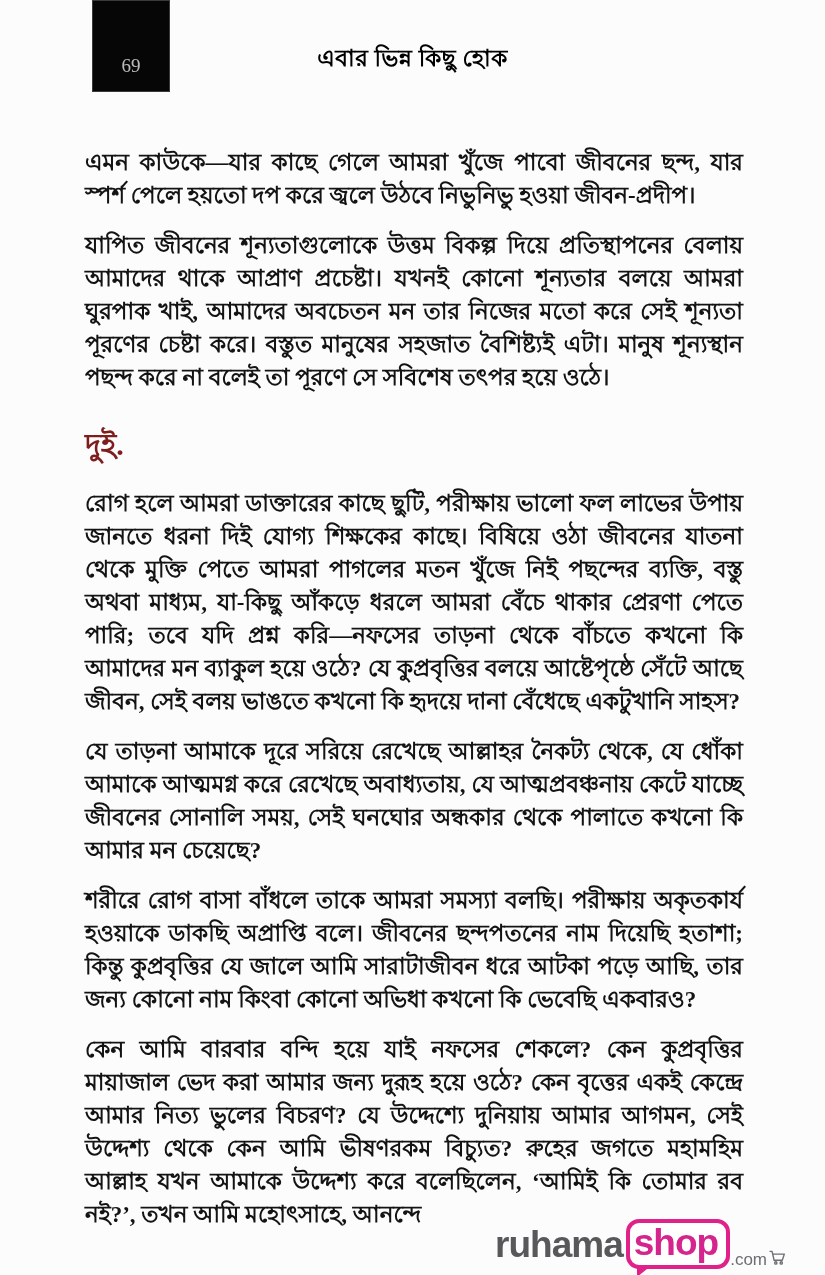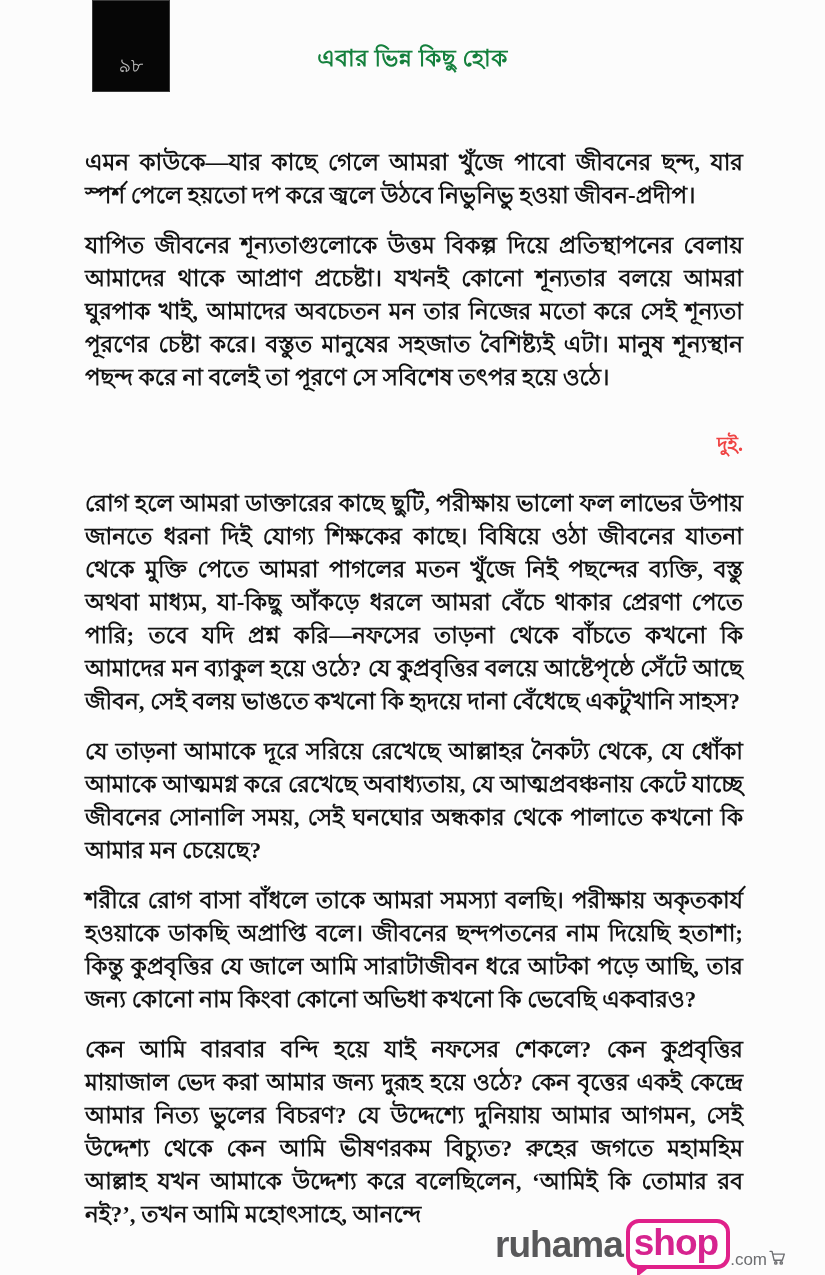--- a/index.html
+++ b/index.html
@@ -19,35 +19,35 @@
     display: flex; align-items: flex-end; justify-content: center;
     padding-bottom: 16px;
   }
   .page-number-box span {
     color: rgba(255,255,255,0.72);
     font-size: 19px; line-height: 1;
   }
   .running-title {
     position: absolute; top: 40px; left: 0; width: 100%;
     text-align: center;
-    font-size: 23px; font-weight: 700; color: #15803d;
+    font-size: 23px; font-weight: 700; color: #000000;
     letter-spacing: 0.5px;
   }
   .body-text {
     position: absolute; top: 106px; left: 85px; width: 658px;
     font-size: 23px; line-height: 33px;
     text-align: justify;
     color: #131313;
     font-weight: 600;
     margin-top: 40px;
   }
   .body-text p { margin: 0 0 17px 0; }
   .section-heading {
-    text-align: right;
-    font-size: 20px; font-weight: 700; color: #ef4444;
+    text-align: left;
+    font-size: 30px; font-weight: 700; color: #7f1d1d;
     margin: 34px 0 26px 0;
   }
   .watermark {
     position: absolute; right: 13px; bottom: 6px;
     display: flex; flex-direction: row; align-items: flex-end;
     font-family: "Liberation Sans", "DejaVu Sans", sans-serif;
   }
   .logo-row { display: flex; align-items: center; }
   .brand-ruhama {
     color: #58585a; font-size: 37px; font-weight: 700;
@@ -79,21 +79,21 @@
   }
   .logo-domain {
     color: #6d6e71; font-size: 17px; font-weight: 400; line-height: 1;
   }
   .cart-icon { margin-left: 2px; display: inline-block; }
 </style>
 </head>
 <body>
 
 <div class="page-number-box">
-  <span>৯৮</span>
+  <span>69</span>
 </div>
 
 <div class="running-title">এবার ভিন্ন কিছু হোক</div>
 
 <div class="body-text">
   <p>এমন কাউকে—যার কাছে গেলে আমরা খুঁজে পাবো জীবনের ছন্দ, যার স্পর্শ পেলে হয়তো দপ করে জ্বলে উঠবে নিভুনিভু হওয়া জীবন-প্রদীপ।</p>
   <p>যাপিত জীবনের শূন্যতাগুলোকে উত্তম বিকল্প দিয়ে প্রতিস্থাপনের বেলায় আমাদের থাকে আপ্রাণ প্রচেষ্টা। যখনই কোনো শূন্যতার বলয়ে আমরা ঘুরপাক খাই, আমাদের অবচেতন মন তার নিজের মতো করে সেই শূন্যতা পূরণের চেষ্টা করে। বস্তুত মানুষের সহজাত বৈশিষ্ট্যই এটা। মানুষ শূন্যস্থান পছন্দ করে না বলেই তা পূরণে সে সবিশেষ তৎপর হয়ে ওঠে।</p>
   <div class="section-heading">দুই.</div>
   <p>রোগ হলে আমরা ডাক্তারের কাছে ছুটি, পরীক্ষায় ভালো ফল লাভের উপায় জানতে ধরনা দিই যোগ্য শিক্ষকের কাছে। বিষিয়ে ওঠা জীবনের যাতনা থেকে মুক্তি পেতে আমরা পাগলের মতন খুঁজে নিই পছন্দের ব্যক্তি, বস্তু অথবা মাধ্যম, যা-কিছু আঁকড়ে ধরলে আমরা বেঁচে থাকার প্রেরণা পেতে পারি; তবে যদি প্রশ্ন করি—নফসের তাড়না থেকে বাঁচতে কখনো কি আমাদের মন ব্যাকুল হয়ে ওঠে? যে কুপ্রবৃত্তির বলয়ে আষ্টেপৃষ্ঠে সেঁটে আছে জীবন, সেই বলয় ভাঙতে কখনো কি হৃদয়ে দানা বেঁধেছে একটুখানি সাহস?</p>
   <p>যে তাড়না আমাকে দূরে সরিয়ে রেখেছে আল্লাহর নৈকট্য থেকে, যে ধোঁকা আমাকে আত্মমগ্ন করে রেখেছে অবাধ্যতায়, যে আত্মপ্রবঞ্চনায় কেটে যাচ্ছে জীবনের সোনালি সময়, সেই ঘনঘোর অন্ধকার থেকে পালাতে কখনো কি আমার মন চেয়েছে?</p>

